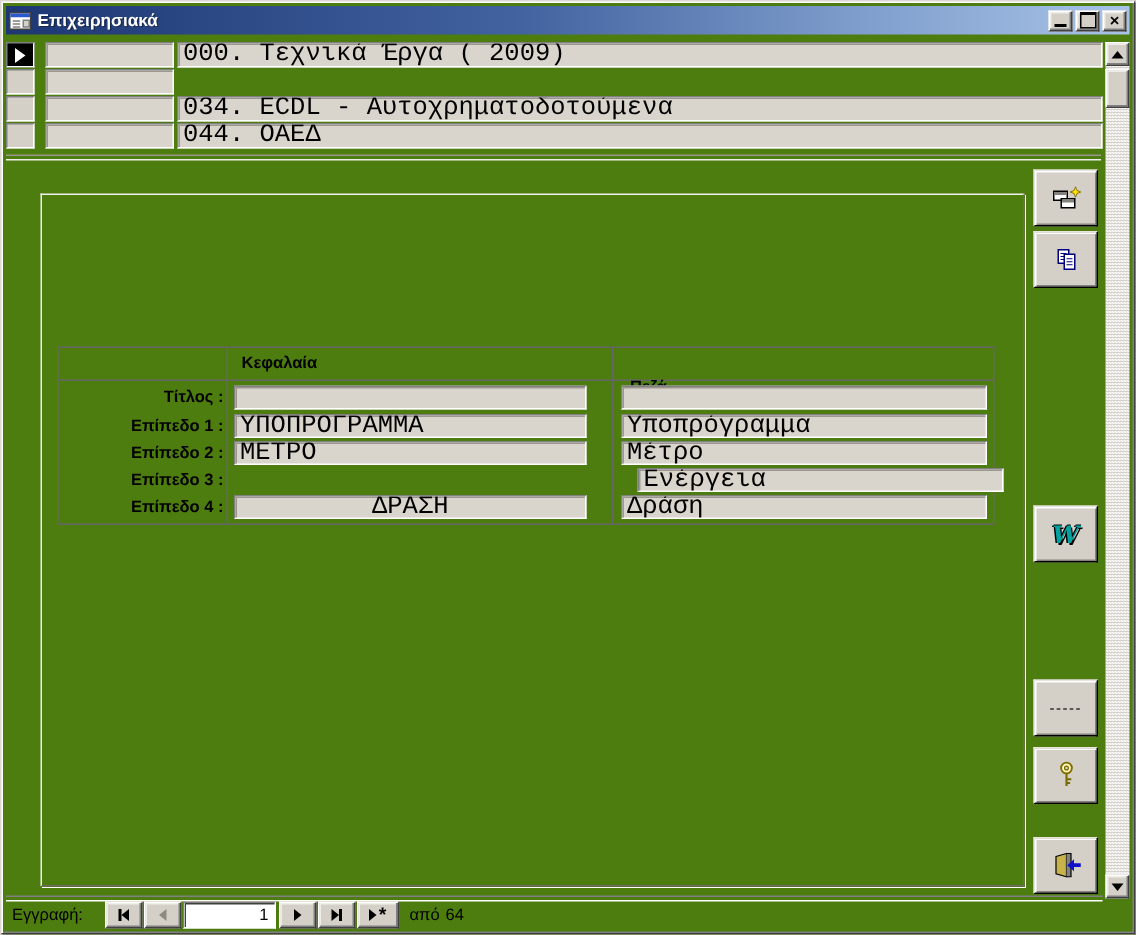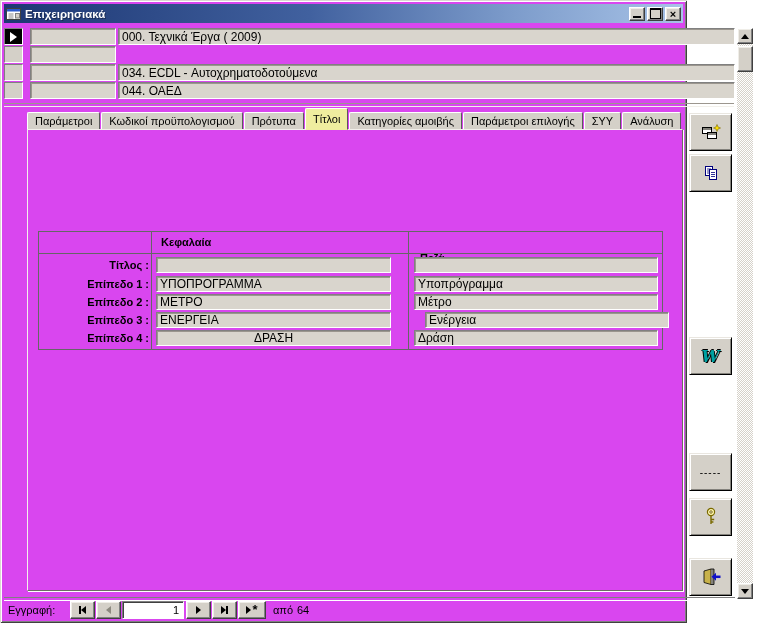--- a/index.html
+++ b/index.html
@@ -1,34 +1,34 @@
 <!DOCTYPE html>
 <html><head>
 <meta charset="utf-8">
 <style>
   html,body{margin:0;padding:0;width:757px;height:623px;overflow:hidden;
     font-family:"Liberation Sans","DejaVu Sans",sans-serif;font-size:11px;color:#000;}
-  .window{position:relative;width:687px;height:623px;background:#d946ef;
+  .window{position:relative;width:757px;height:623px;background:#4d7c0f;
     box-shadow:inset 1px 1px 0 #DBD8D1, inset -1px -1px 0 #404040,
                inset 2px 2px 0 #FFFFFF, inset -2px -2px 0 #808080;}
   .abs{position:absolute;}
   
   .titlebar{position:absolute;left:4px;top:4px;right:4px;height:19px;
     background:linear-gradient(90deg,#1D3773 0%,#41619F 45%,#7D9CCB 75%,#A8C3E7 100%);
     display:flex;align-items:center;padding:0 2px;}
   .titletext{color:#fff;font-weight:bold;font-size:11.5px;margin-left:4px;flex:1;
     text-shadow:1px 1px 0 rgba(0,0,0,.35);}
   .winbtn{width:16px;height:14px;background:#D4D0C8;border:1px solid;border-color:#FFF #404040 #404040 #FFF;
     box-shadow:inset -1px -1px 0 #808080,inset 1px 1px 0 #EFEDE7;margin-left:2px;
     display:flex;align-items:center;justify-content:center;padding:0;font-size:11px;font-weight:bold;line-height:10px;}
   .glyph-min{width:8px;height:2px;background:#000;margin-top:7px;}
   .glyph-max{width:9px;height:8px;border:1px solid #000;border-top:2px solid #000;}
   
   .fieldbox{background:#D9D5CD;border:1px solid;border-color:#808080 #FFF #FFF #808080;
-    box-shadow:inset 1px 1px 0 #9B968E;box-sizing:border-box;font-family:Liberation Sans, sans-serif;font-size:12px;
+    box-shadow:inset 1px 1px 0 #9B968E;box-sizing:border-box;font-family:Liberation Mono, monospace;font-size:17px;
     padding:0 3px;line-height:14px;outline:none;}
   div.fieldbox{display:flex;align-items:center;white-space:nowrap;overflow:hidden;}
   
   .recsel{background:#D4D0C8;border:1px solid;border-color:#808080 #FFF #FFF #808080;box-sizing:border-box;}
   .recsel.current{background:#000;display:flex;align-items:center;justify-content:center;}
   .recarrow{width:0;height:0;border-top:5px solid transparent;border-bottom:5px solid transparent;border-left:7px solid #FFF;}
   
   .tabs{position:absolute;left:27px;top:108px;height:22px;display:flex;align-items:flex-end;white-space:nowrap;}
   .tab{height:18px;line-height:17px;padding:0 7px;background:#D4D0C8;border:1px solid;
     border-color:#FFF #5A5A5A #D4D0C8 #FFF;border-radius:2px 2px 0 0;margin-right:1px;box-sizing:border-box;}
@@ -113,30 +113,20 @@
   <div class="recsel abs" style="left:4px;top:64px;width:19px;height:17px;"></div>
   <div class="fieldbox abs" style="left:30px;top:64px;width:86px;height:17px;"></div>
   <div class="fieldbox abs" style="left:118px;top:64px;width:617px;height:17px;">034. ECDL - Αυτοχρηματοδοτούμενα</div>
 
   <div class="recsel abs" style="left:4px;top:82px;width:19px;height:17px;"></div>
   <div class="fieldbox abs" style="left:30px;top:82px;width:86px;height:17px;"></div>
   <div class="fieldbox abs" style="left:118px;top:82px;width:617px;height:17px;">044. ΟΑΕΔ</div>
 
   <div class="abs" style="left:4px;top:103px;width:730px;height:2px;border-top:1px solid #9B968E;border-bottom:1px solid #F2F0EA;"></div>
 
-  <div class="tabs">
-    <div class="tab">Παράμετροι</div>
-    <div class="tab">Κωδικοί προϋπολογισμού</div>
-    <div class="tab">Πρότυπα</div>
-    <div class="tab selected">Τίτλοι</div>
-    <div class="tab">Κατηγορίες αμοιβής</div>
-    <div class="tab">Παράμετροι επιλογής</div>
-    <div class="tab">ΣΥΥ</div>
-    <div class="tab">Ανάλυση</div>
-  </div>
   <div class="tabpanel"></div>
 
 
   <div class="groupbox" style="left:38px;top:231px;width:625px;height:119px;">
     <div class="divv" style="left:112px;top:0;height:117px;"></div>
     <div class="divv" style="left:369px;top:0;height:117px;"></div>
     <div class="divh" style="left:0;top:21px;width:623px;"></div>
     <span class="blabel abs" style="left:122px;top:4px;">Κεφαλαία</span>
     <span class="blabel abs" style="left:381px;top:4px;margin-top:16px;">Πεζά</span>
 
@@ -146,21 +136,20 @@
 
     <span class="rlabel" style="left:2px;top:44px;width:108px;">Επίπεδο 1 :</span>
     <input class="fieldbox abs" style="left: 117px; top: 44px; width: 235px; height: 16px;" value="ΥΠΟΠΡΟΓΡΑΜΜΑ">
     <input class="fieldbox abs" style="left: 375px; top: 44px; width: 244px; height: 16px;" value="Υποπρόγραμμα">
 
     <span class="rlabel" style="left:2px;top:62px;width:108px;">Επίπεδο 2 :</span>
     <input class="fieldbox abs" style="left: 117px; top: 62px; width: 235px; height: 16px;" value="ΜΕΤΡΟ">
     <input class="fieldbox abs" style="left: 375px; top: 62px; width: 244px; height: 16px;" value="Μέτρο">
 
     <span class="rlabel" style="left:2px;top:80px;width:108px;">Επίπεδο 3 :</span>
-    <input class="fieldbox abs" style="left: 117px; top: 80px; width: 235px; height: 16px;" value="ΕΝΕΡΓΕΙΑ">
     <input class="fieldbox abs" style="left: 386px; top: 80px; width: 244px; height: 16px;" value="Ενέργεια">
 
     <span class="rlabel" style="left:2px;top:98px;width:108px;">Επίπεδο 4 :</span>
     <input class="fieldbox abs" style="left: 117px; top: 98px; width: 235px; height: 16px; text-align: center;" value="ΔΡΑΣΗ">
     <input class="fieldbox abs" style="left: 375px; top: 98px; width: 244px; height: 16px;" value="Δράση">
   </div>
 
   <button class="toolbtn" style="top:113px;">
     <svg width="20" height="16" viewBox="0 0 20 16">
       <rect x="1.5" y="3.5" width="9" height="6" fill="#FFF" stroke="#000"></rect>

